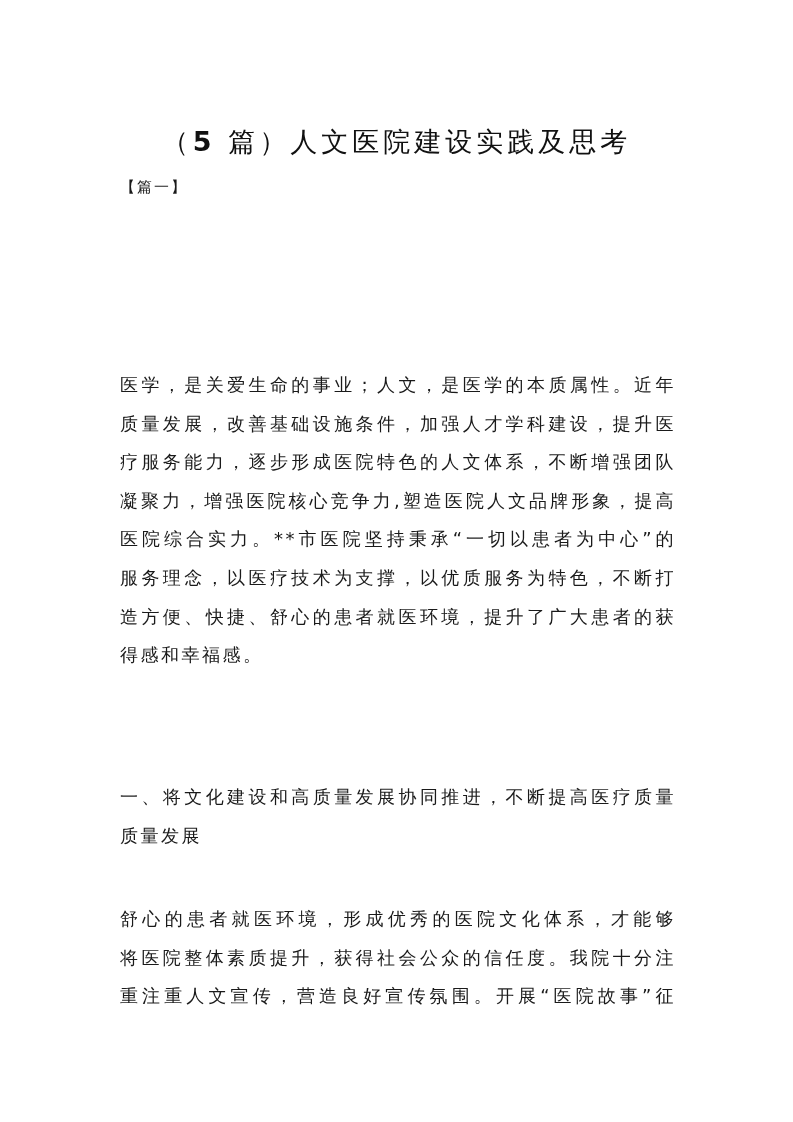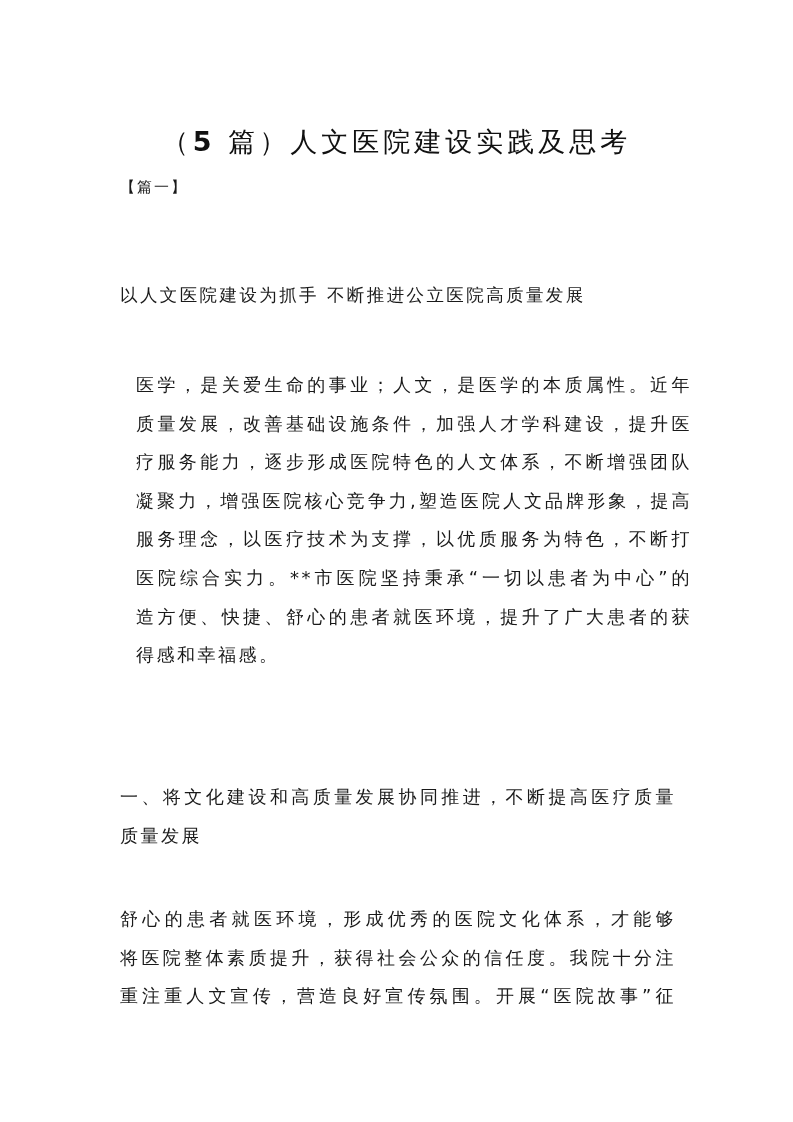--- a/index.html
+++ b/index.html
@@ -21,41 +21,40 @@
     .subtitle {
       position: absolute; left: 120px; top: 283px; font-size: 17.5px; letter-spacing: 2.4px;
       white-space: nowrap;
     }
     .para {
       position: absolute; left: 120px; width: 556px; font-size: 18px;
       line-height: 38.6px; letter-spacing: 2.5px;
     }
     .para .line { display: block; white-space: nowrap; text-align: justify; text-align-last: justify; }
     .para .line.last { text-align-last: left; }
-    #p1 { top: 366px; margin-left: 16px; }
+    #p1 { top: 366px; }
     #h1 { top: 778px; }
     #p2 { top: 900px; }
   </style>
 </head>
 <body>
 
 <div class="page">
   <div class="title"><span>（</span><span class="num">5</span><span> 篇）人文医院建设实践及思考</span></div>
 
   <div class="section-label">【篇一】</div>
 
-  <div class="subtitle">以人文医院建设为抓手 不断推进公立医院高质量发展</div>
 
   <div class="para" id="p1">
     <span class="line">医学，是关爱生命的事业；人文，是医学的本质属性。近年</span>
     <span class="line">质量发展，改善基础设施条件，加强人才学科建设，提升医</span>
     <span class="line">疗服务能力，逐步形成医院特色的人文体系，不断增强团队</span>
     <span class="line">凝聚力，增强医院核心竞争力,塑造医院人文品牌形象，提高</span>
+    <span class="line">医院综合实力。**市医院坚持秉承“一切以患者为中心”的</span>
     <span class="line">服务理念，以医疗技术为支撑，以优质服务为特色，不断打</span>
-    <span class="line">医院综合实力。**市医院坚持秉承“一切以患者为中心”的</span>
     <span class="line">造方便、快捷、舒心的患者就医环境，提升了广大患者的获</span>
     <span class="line last">得感和幸福感。</span>
   </div>
 
   <div class="para" id="h1">
     <span class="line">一、将文化建设和高质量发展协同推进，不断提高医疗质量</span>
     <span class="line last">质量发展</span>
   </div>
 
   <div class="para" id="p2">

